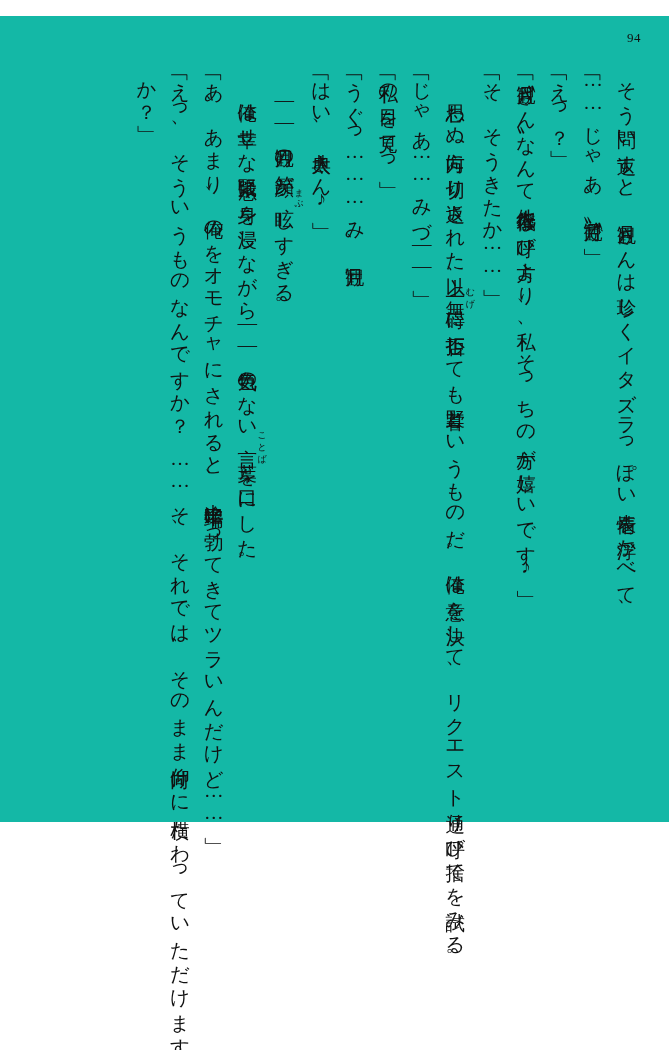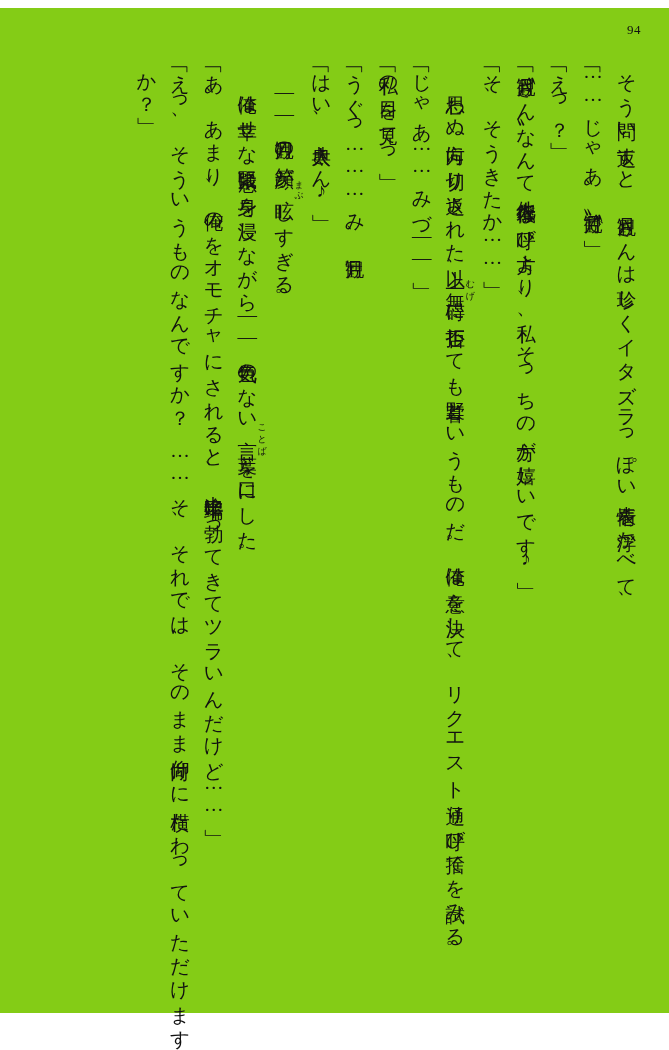--- a/index.html
+++ b/index.html
@@ -12,24 +12,24 @@
     height: 1050px;
     position: relative;
     font-family: "Liberation Serif", "DejaVu Serif", serif;
     color: #111111;
     overflow: hidden;
   }
 
   #page {
     position: absolute;
     left: 0;
-    top: 8px;
+    top: 16px;
     width: 669px;
-    height: 1005px;
-    background: #84cc16;
+    height: 806px;
+    background: #14b8a6;
   }
 
   
   #page-number {
     position: absolute;
     top: 14px;
     right: 28px;
     font-size: 13px;
     letter-spacing: 0.5px;
     color: #111;

